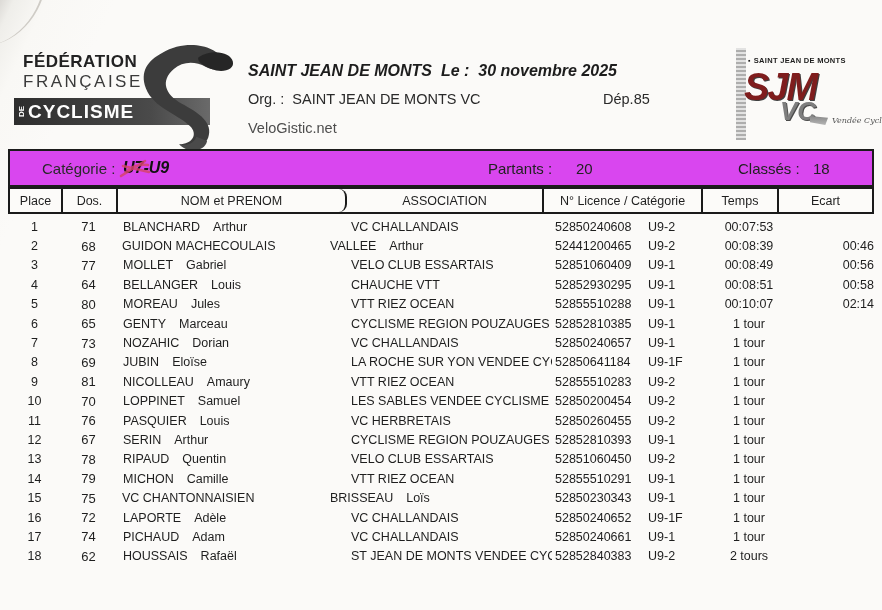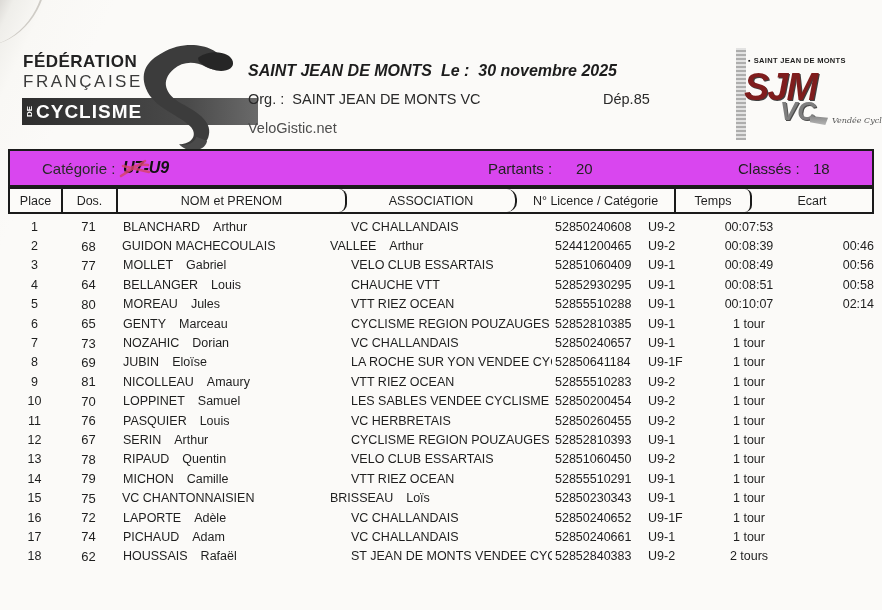--- a/index.html
+++ b/index.html
@@ -17,21 +17,21 @@
     border-right:2px solid #cfccc6; border-radius:0 0 90% 0;
     transform:rotate(8deg); pointer-events:none;
   }
 
   
   .hdr { position:absolute; left:0; top:0; width:882px; height:148px; }
 
   .ffc-logo { position:absolute; left:14px; top:52px; width:235px; height:92px; }
   .ffc-l1 { position:absolute; left:9px; top:0; font-size:17px; font-weight:bold; letter-spacing:0.5px; color:#222; }
   .ffc-l2 { position:absolute; left:9px; top:20px; font-size:17px; letter-spacing:2.5px; color:#3a3a3a; }
-  .ffc-bar { position:absolute; left:8px; top:46px; width:236px; height:27px;
+  .ffc-bar { position:absolute; left:0; top:46px; width:196px; height:27px;
     background:linear-gradient(90deg,#2e2e2e,#4a4a4a 70%,#6a6a6a); display:flex; align-items:center; }
   .ffc-de { color:#fff; font-size:8px; font-weight:bold; transform:rotate(-90deg); width:14px; text-align:center; }
   .ffc-cyclisme { color:#fdfdfd; font-size:19px; font-weight:bold; letter-spacing:1px; }
   .ffc-swan { position:absolute; left:118px; top:-14px; }
 
   .hdr-center { position:absolute; left:248px; top:62px; width:460px; }
   .title-line { font-size:16px; font-weight:bold; font-style:italic; color:#1d1d1d; white-space:nowrap; }
   .org-line { margin-top:11px; font-size:14.5px; color:#2a2a2a; white-space:nowrap; position:relative; }
   .dept { position:absolute; left:355px; top:0; }
   .website { margin-top:13px; font-size:14.5px; color:#4d4d4d; }
@@ -61,22 +61,22 @@
   .partants-value { position:absolute; left:566px; top:9px; }
   .classes-label { position:absolute; left:728px; top:9px; }
   .classes-value { position:absolute; left:803px; top:9px; }
 
   
   .tbl { position:absolute; left:8px; top:187px; width:866px; }
   .thead { display:flex; border:2px solid #1a1a1a; height:27px; background:#fcfbf9; }
   .thead .hc { display:flex; align-items:center; justify-content:center;
     font-size:12.5px; color:#1f1f1f; border-right:2px solid #1a1a1a; }
   .thead .hc:last-child { border-right:none; }
-  .w-place{width:53px;} .w-dos{width:55px;} .w-nom{width:229px;border-radius:8px;} .w-assoc{width:170px;border-radius:10px;}
-  .w-lic{width:159px;} .w-temps{width:76px;border-radius:7px;} .w-ecart{width:83px; flex:1;}
+  .w-place{width:53px;} .w-dos{width:55px;} .w-nom{width:229px;border-radius:8px;} .w-assoc{width:197px;}
+  .w-lic{width:159px;} .w-temps{width:76px;} .w-ecart{width:83px; flex:1;}
 
   .tbody { margin-top:3px; }
   .trow { display:flex; height:19.4px; align-items:center; font-size:12.5px; color:#1e1e1e; }
   .c { overflow:hidden; white-space:nowrap; }
   .c.place { width:53px; text-align:center; }
   .c.dos { width:55px; text-align:center; font-size:13px; }
   .c.nom { width:229px; padding-left:7px; }
   .c.nom .prenom { margin-left:13px; }
   .c.assoc { width:207px; padding-left:6px; }
   .c.lic { width:159px; display:flex; }

